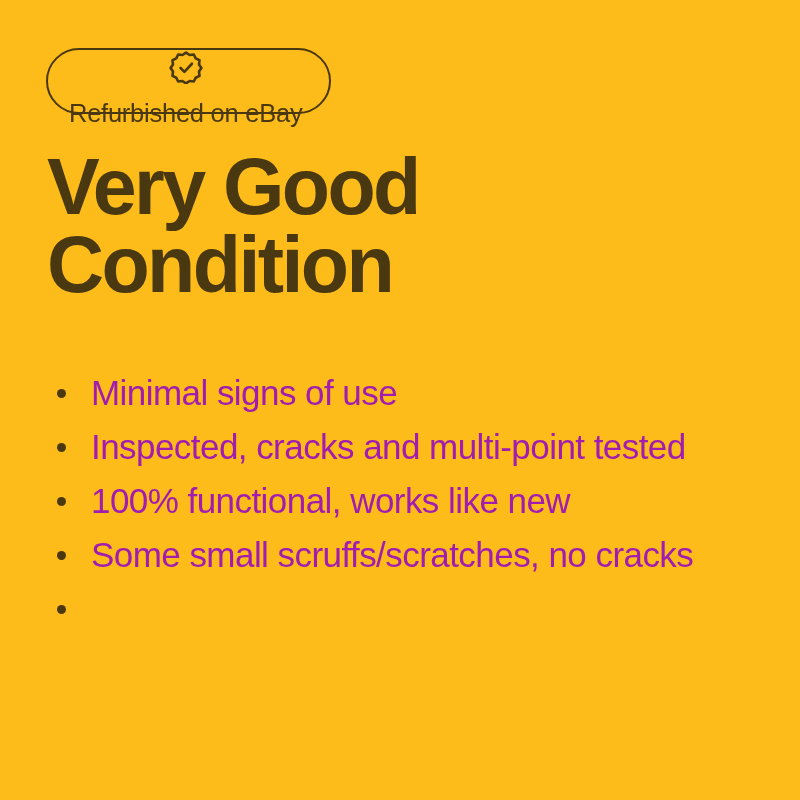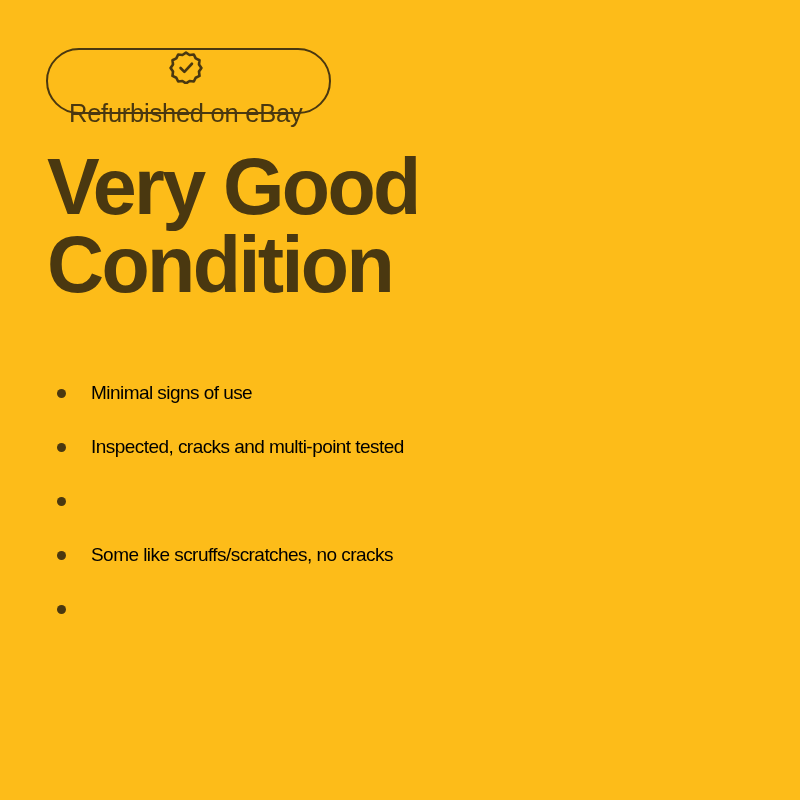--- a/index.html
+++ b/index.html
@@ -108,25 +108,25 @@
     left: 3px;
     top: 50%;
     width: 9px;
     height: 9px;
     margin-top: -4.5px;
     border-radius: 50%;
     background: #4A3810;
   }
 
   .feature-text {
-    font-size: 19px;
+    font-size: 35px;
     font-weight: 400;
     letter-spacing: -0.55px;
     line-height: 34px;
-    color: #000000;
+    color: #a21caf;
     white-space: nowrap;
   }
 </style>
 </head>
 <body>
 
 <div class="card">
 
   <div class="badge-pill">
     <span class="badge-icon">
@@ -147,23 +147,24 @@
     <li class="feature-item">
       <span class="feature-bullet"></span>
       <span class="feature-text">Minimal signs of use</span>
     </li>
     <li class="feature-item">
       <span class="feature-bullet"></span>
       <span class="feature-text">Inspected, cracks and multi-point tested</span>
     </li>
     <li class="feature-item">
       <span class="feature-bullet"></span>
+      <span class="feature-text">100% functional, works like new</span>
     </li>
     <li class="feature-item">
       <span class="feature-bullet"></span>
-      <span class="feature-text">Some like scruffs/scratches, no cracks</span>
+      <span class="feature-text">Some small scruffs/scratches, no cracks</span>
     </li>
     <li class="feature-item">
       <span class="feature-bullet"></span>
     </li>
   </ul>
 
 </div>
 
 </body></html>

